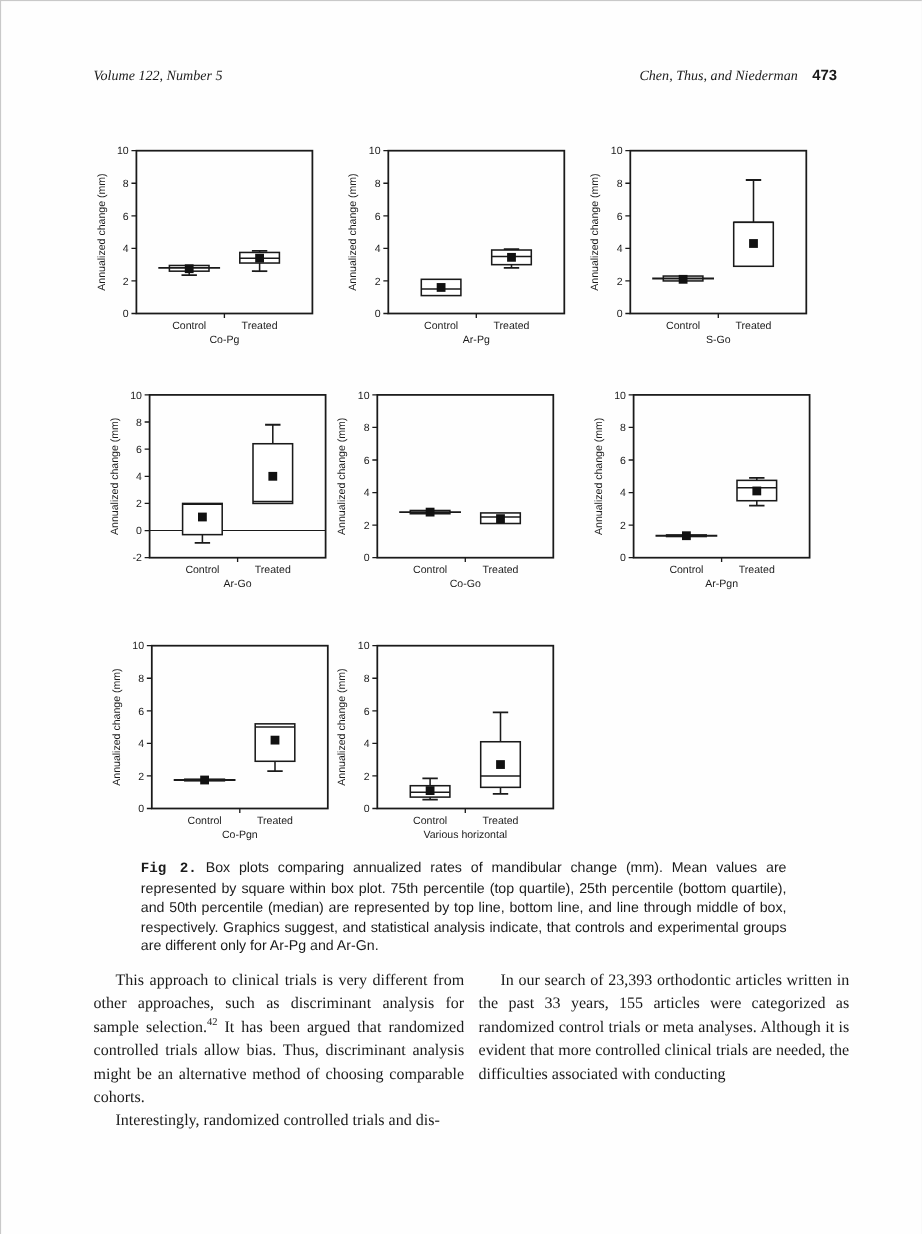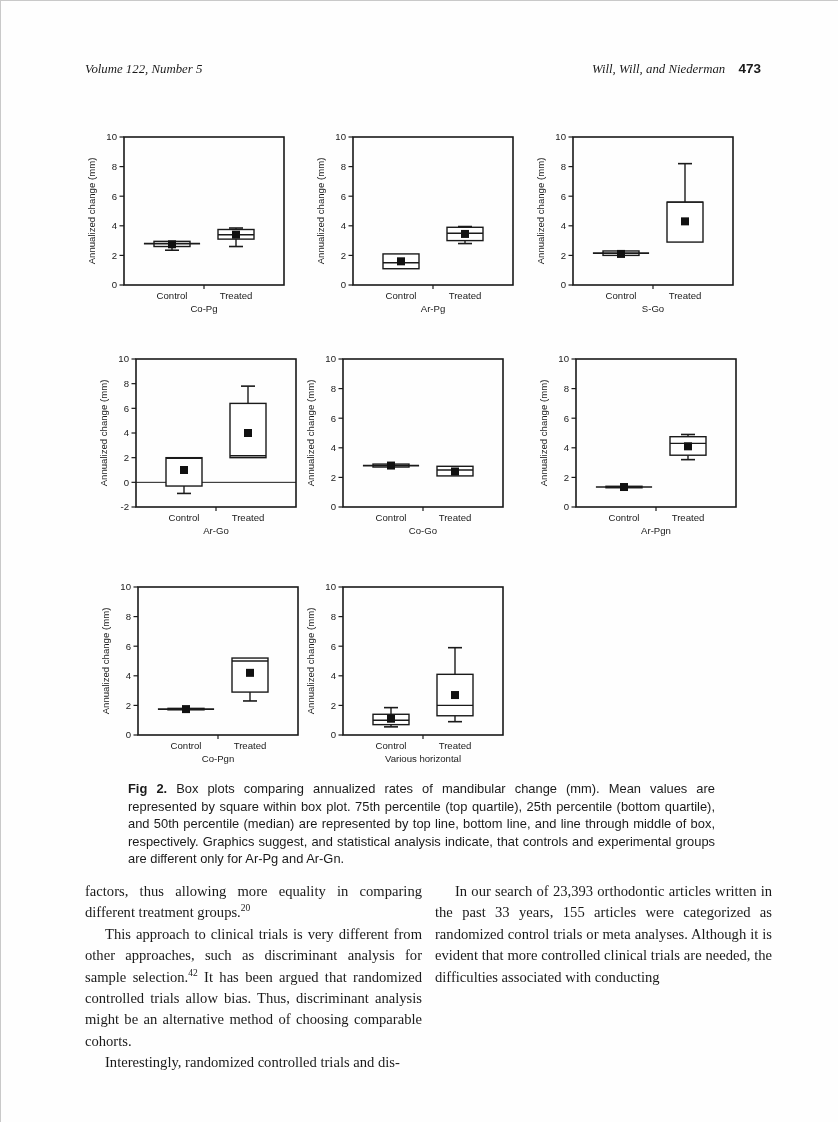--- a/index.html
+++ b/index.html
@@ -33,42 +33,42 @@
   .c4{left:297px;top:352px;}
   .c5{left:530px;top:352px;}
   .c6{left:92px;top:580px;}
   .c7{left:297px;top:580px;}
   
   .caption{
     position:absolute;left:127px;top:779px;width:587px;
     font-family:"Liberation Sans",sans-serif;
     font-size:12.9px;line-height:17.6px;text-align:justify;
   }
-  .caption b{font-weight:bold;}
+  .caption b{font-weight:bold;font-family:Liberation Mono, monospace;}
   
   .col{
     position:absolute;top:880px;width:337px;
     font-size:14.6px;line-height:21.4px;text-align:justify;
   }
   .col-left{left:84px;}
   .col-right{left:434px;}
   .col p{margin:0;}
   .col p.indent{text-indent:20px;}
   .col sup{font-size:9.5px;line-height:0;}
 </style>
 </head>
 <body>
 
 <div id="page">
 
   <div class="hdr-left">
     <div>Volume 122, Number 5</div>
   </div>
   <div class="hdr-right">
-    <span class="authors">Will, Will, and Niederman</span>
+    <span class="authors">Chen, Thus, and Niederman</span>
     <span class="pageno">473</span>
   </div>
 
   <div class="chart c0"><svg width="230" height="208" viewBox="0 0 230 208" font-family="Liberation Sans, sans-serif">
         <rect x="45" y="6" width="160" height="148" fill="none" stroke="#1a1a1a" stroke-width="1.6"></rect>
         <line x1="40.5" y1="154" x2="45" y2="154" stroke="#1a1a1a" stroke-width="1.2"></line>
         <text x="38" y="157.4" font-size="9.6" text-anchor="end" fill="#1a1a1a">0</text>
         <line x1="40.5" y1="124.4" x2="45" y2="124.4" stroke="#1a1a1a" stroke-width="1.2"></line>
         <text x="38" y="127.80000000000001" font-size="9.6" text-anchor="end" fill="#1a1a1a">2</text>
         <line x1="40.5" y1="94.8" x2="45" y2="94.8" stroke="#1a1a1a" stroke-width="1.2"></line>
@@ -305,21 +305,20 @@
         <rect x="153" y="110.03999999999999" width="8" height="8" fill="#111"></rect>
         <text x="157" y="168" font-size="9.6" text-anchor="middle" fill="#1a1a1a">Treated</text>
         <text x="125" y="181" font-size="9.6" text-anchor="middle" fill="#1a1a1a">Various horizontal</text>
       </svg></div>
 
   <div class="caption">
     <b>Fig 2.</b><span> Box plots comparing annualized rates of mandibular change (mm). Mean values are represented by square within box plot. 75th percentile (top quartile), 25th percentile (bottom quartile), and 50th percentile (median) are represented by top line, bottom line, and line through middle of box, respectively. Graphics suggest, and statistical analysis indicate, that controls and experimental groups are different only for Ar-Pg and Ar-Gn.</span>
   </div>
 
   <div class="col col-left">
-    <p><span>factors, thus allowing more equality in comparing different treatment groups.</span><sup>20</sup></p>
     <p class="indent"><span>This approach to clinical trials is very different from other approaches, such as discriminant analysis for sample selection.</span><sup>42</sup><span> It has been argued that randomized controlled trials allow bias. Thus, discriminant analysis might be an alternative method of choosing comparable cohorts.</span></p>
     <p class="indent"><span>Interestingly, randomized controlled trials and dis-</span></p>
   </div>
   <div class="col col-right">
     <p class="indent"><span>In our search of 23,393 orthodontic articles written in the past 33 years, 155 articles were categorized as randomized control trials or meta analyses. Although it is evident that more controlled clinical trials are needed, the difficulties associated with conducting</span></p>
   </div>
 
 </div>
 
 </body></html>

